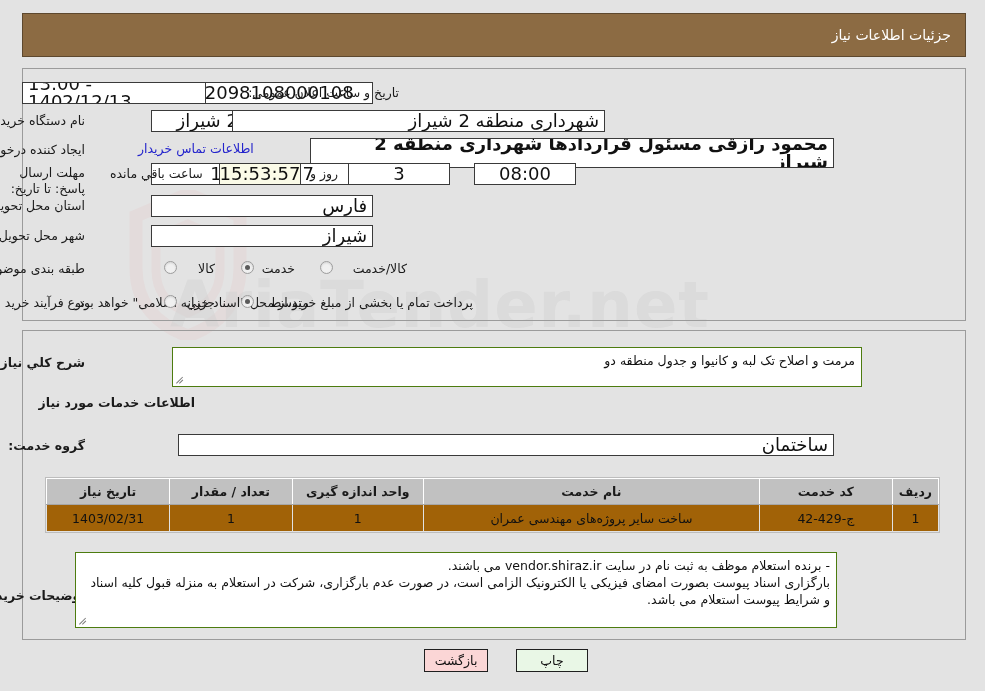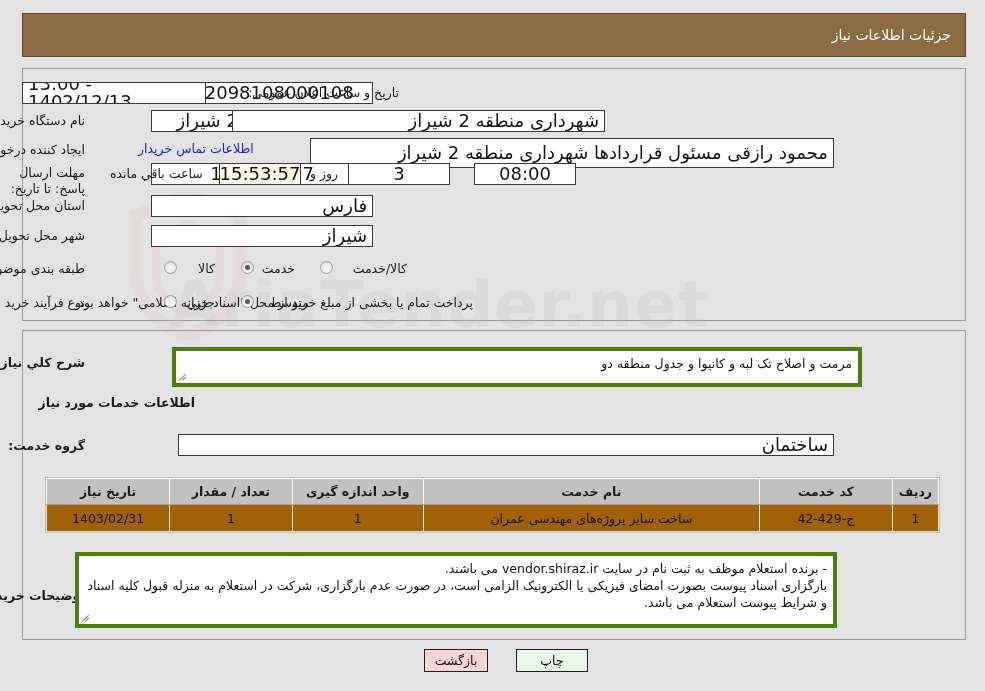--- a/index.html
+++ b/index.html
@@ -129,21 +129,21 @@
     left: 3px; top: 3px;
     width: 5px; height: 5px;
     border-radius: 50%;
     background: #5a5a5a;
   }
 
   
   .ta {
     position: absolute;
     background: #ffffff;
-    border: 4px solid #4d7c0f;
+    border: 1px solid #4d7c0f;
     font-size: 12.5px;
     color: #111;
     line-height: 17px;
     padding: 4px 6px 0 6px;
     z-index: 4;
     overflow: hidden;
   }
   .ta .grip {
     position: absolute;
     left: 2px; bottom: 1px;
@@ -237,21 +237,21 @@
   <div class="fld center" style="right:612px; top:82px; width:222px; height:22px;">1102098108000108</div>
 
   <div class="lbl" style="right:586px; top:85px;margin-left:12px;">تاریخ و ساعت اعلان عمومی:</div>
   <div class="fld center num" style="right:779px; top:82px; width:184px; height:22px; left:106px;">13:00 - 1402/12/13</div>
 
   <div class="lbl" style="right:900px; top:113px;">نام دستگاه خریدار:</div>
   <div class="fld rt" style="right:612px; top:110px; width:222px; height:22px;">شهرداری منطقه 2 شیراز</div>
   <div class="fld rt" style="left:232px; top:110px; width:373px; height:22px;">شهرداری منطقه 2 شیراز</div>
 
   <div class="lbl" style="right:900px; top:142px;">ایجاد کننده درخواست:</div>
-  <div class="fld rt" style="left:310px; top:138px; width:524px; height:30px;">محمود رازقی مسئول قراردادها شهرداری منطقه 2 شیراز</div>
+  <div class="fld rt" style="left:310px; top:138px; width:524px; height:30px;font-weight:bold;">محمود رازقی مسئول قراردادها شهرداری منطقه 2 شیراز</div>
   <div class="link" style="left:138px; top:141px;">اطلاعات تماس خریدار</div>
 
   <div class="lbl lbl-wrap" style="right:900px; top:165px; width:86px; text-align:right; white-space:normal;">مهلت ارسال پاسخ: تا تاریخ:</div>
   <div class="fld center num" style="right:612px; top:163px; width:222px; height:22px;">1402/12/17</div>
 
   <div class="lbl" style="right:562px; top:166px;">ساعت</div>
   <div class="fld center num" style="left:474px; top:163px; width:102px; height:22px;">08:00</div>
 
   <div class="fld center num" style="left:348px; top:163px; width:102px; height:22px;">3</div>
   <div class="lbl" style="left:310px; top:166px;">روز و</div>

